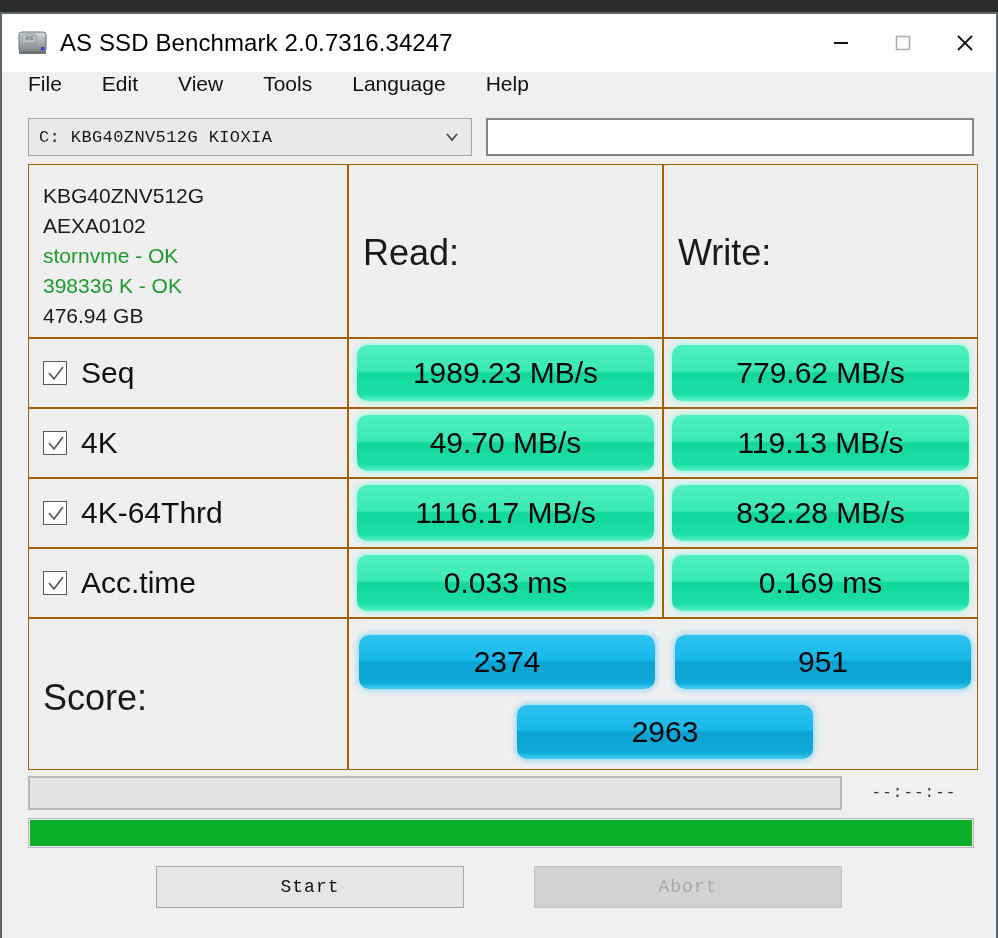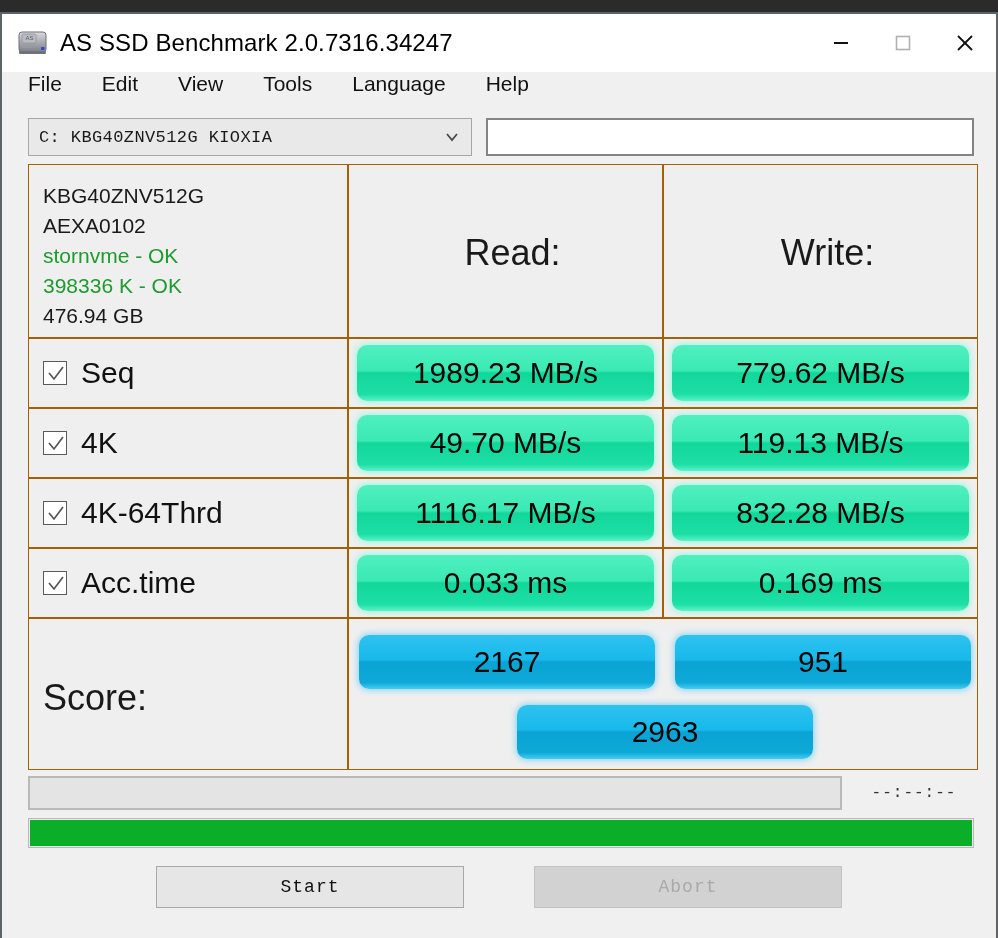--- a/index.html
+++ b/index.html
@@ -148,21 +148,21 @@
 
   .info-cell { height: 162px; padding: 10px 0 0 14px !important; vertical-align: top; }
   .info-line {
     font-size: 21px;
     color: #1a1a1a;
     line-height: 30px;
     white-space: nowrap;
   }
   .info-line.ok { color: #1e9b2e; }
 
-  .hdr-cell { height: 162px; vertical-align: top; padding: 4px 0 0 14px !important; text-align: center; }
+  .hdr-cell { height: 162px; vertical-align: top; padding: 4px 0 0 14px !important; }
   .hdr-text {
     font-size: 36px;
     color: #1a1a1a;
     line-height: 48px;
   }
 
   .test-cell { height: 68px; padding-left: 14px !important; }
   .test-inner {
     display: flex;
     align-items: center;
@@ -449,21 +449,21 @@
           </td>
         </tr>
 
         <tr>
           <td class="score-cell">
             <div class="score-text">Score:</div>
           </td>
           <td class="score-slot" colspan="2">
             <div class="score-row-inner">
               <div class="sc-read">
-                <div class="pill blue">2167</div>
+                <div class="pill blue">2374</div>
               </div>
               <div class="sc-write">
                 <div class="pill blue">951</div>
               </div>
               <div class="sc-total">
                 <div class="pill blue">2963</div>
               </div>
             </div>
           </td>
         </tr>

